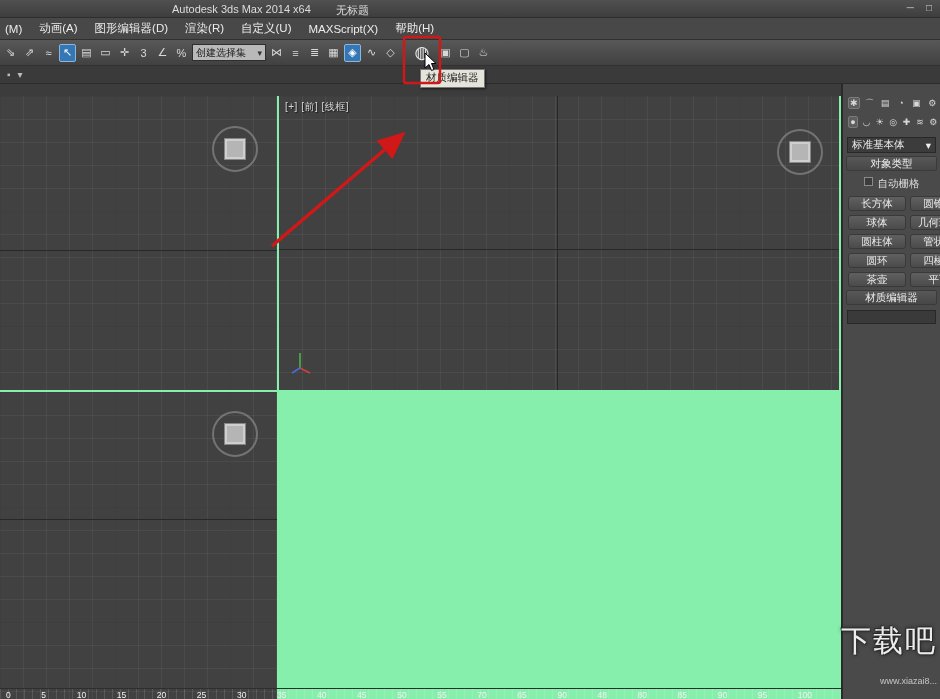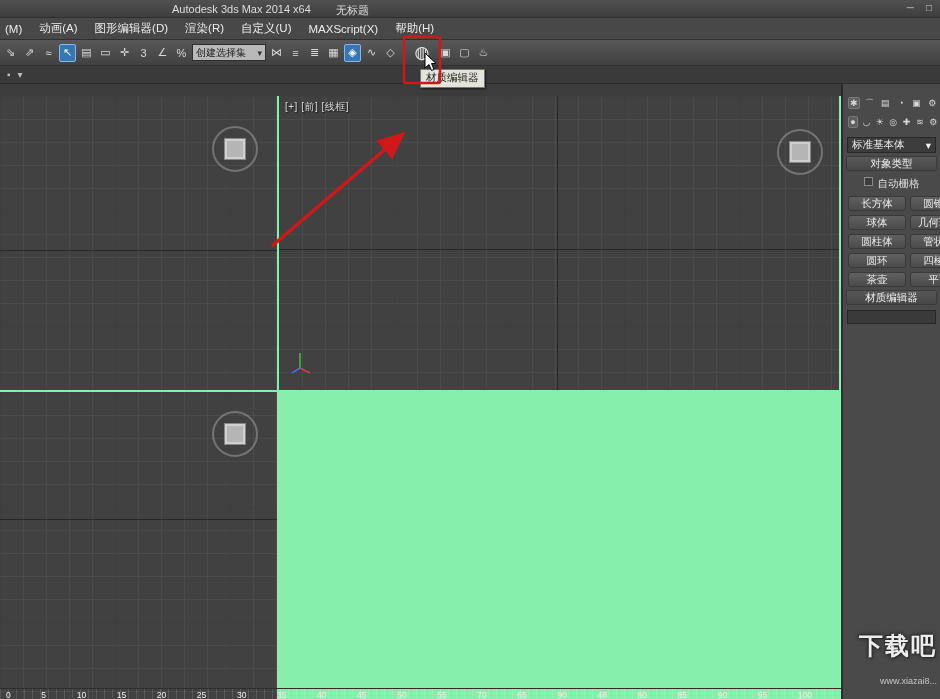--- a/index.html
+++ b/index.html
@@ -111,21 +111,21 @@
   .ruler-ticks{ position:absolute; left:6px; top:0; width:806px; height:11px; display:flex;
                 justify-content:space-between; font-size:8.5px; color:#f2f2f2; align-items:center; }
 
   
   .tooltip{ position:absolute; left:420px; top:69px; background:#e4e4da; color:#1a1a1a;
             font-size:10.5px; padding:1px 5px 2px; border:1px solid #767676;
             box-shadow:1px 1px 2px rgba(0,0,0,0.55); white-space:nowrap; z-index:40; }
   .overlay{ position:absolute; inset:0; pointer-events:none; z-index:50; }
   .cursor{ position:absolute; left:424px; top:52px; z-index:60; pointer-events:none; }
   .watermark{ position:absolute; right:3px; bottom:13px; text-align:right; z-index:70; }
-  .wm-title{ font-size:24px; font-weight:bold; color:#ececec;
+  .wm-title{ font-size:30px; font-weight:normal; color:#ececec;
              text-shadow:1px 1px 0 #2a2a2a, -1px -1px 0 #2a2a2a, 0 0 4px #111; letter-spacing:2px; }
   .wm-url{ font-size:9px; color:rgba(235,235,235,0.75); margin-top:14px; }
 </style>
 </head>
 <body>
 
 <div class="app">
 
   <div class="titlebar">
     <span class="title-text">Autodesk 3ds Max  2014 x64</span>

